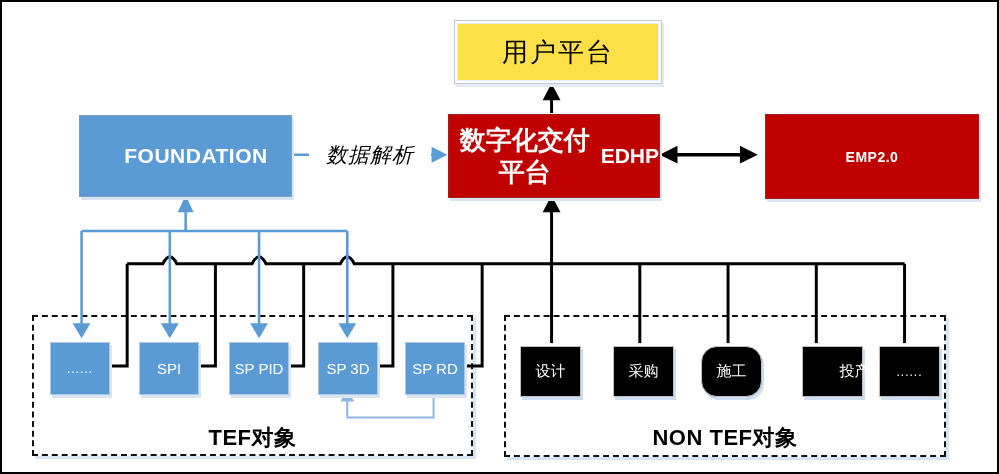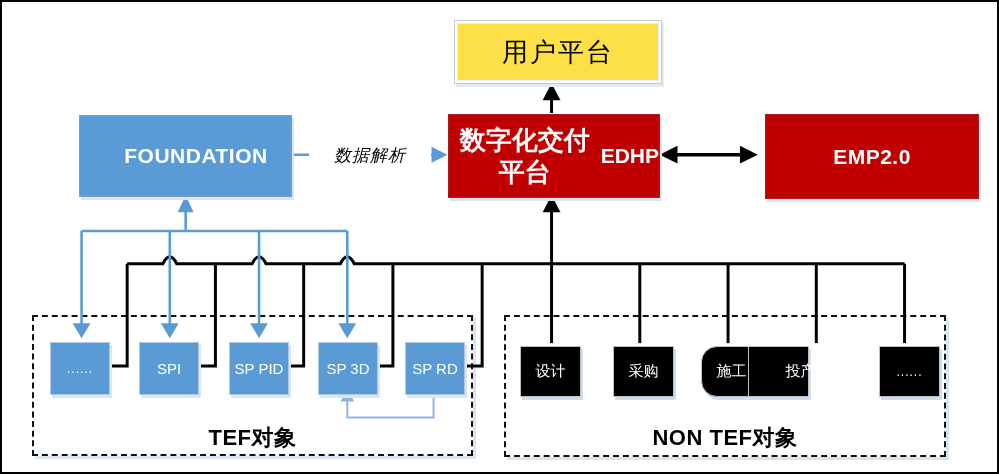--- a/index.html
+++ b/index.html
@@ -33,21 +33,21 @@
   .edhp{
     left:446px;top:112px;width:212px;height:84px;background:var(--red-box);
     border:1px solid #A51D1D;box-shadow:2px 3px 0 #D9E5F2;
     color:#fff;flex-direction:row;line-height:1.25;
   }
   .edhp .t1{font-family:"DejaVu Serif",serif;font-weight:bold;font-size:26px;}
   .edhp .t2{font-weight:bold;font-size:21px;}
   .emp{
     left:763px;top:112px;width:214px;height:85px;background:var(--red-box);
     border:1px solid #A51D1D;box-shadow:2px 3px 0 #D9E5F2;
-    color:#fff;font-weight:bold;font-size:21px;letter-spacing:.5px;
+    color:#fff;font-weight:bold;font-size:14px;letter-spacing:.5px;
   }
   .group{
     position:absolute;z-index:0;border:2px dashed #111;background:#fff;
     box-shadow:3px 3px 0 #D8E4F2;box-sizing:border-box;
   }
   .group-tef{left:30px;top:313px;width:441px;height:141px;}
   .group-nontef{left:502px;top:313px;width:442px;height:142px;}
   .group-label{
     position:absolute;left:0;right:0;bottom:19px;z-index:2;text-align:center;
     font-weight:bold;font-size:22px;color:#000;letter-spacing:.5px;
@@ -61,21 +61,21 @@
   .nbox{
     position:absolute;z-index:2;top:344px;width:61px;height:51px;
     display:flex;align-items:center;justify-content:center;
     background:var(--black-box);border:1px solid #BFBFBF;box-shadow:2px 3px 0 #CDDEF0;
     color:#fff;font-size:15px;white-space:nowrap;box-sizing:border-box;
   }
   .dots{font-size:12px;letter-spacing:1px;}
   .edge-label{
     position:absolute;left:307px;top:133px;width:122px;height:41px;line-height:41px;
     z-index:3;background:#fff;text-align:center;color:#000;
-    font-family:"DejaVu Serif",serif;font-style:italic;font-size:17px;letter-spacing:1px;
+    font-family:"DejaVu Serif",serif;font-style:italic;font-size:21px;letter-spacing:1px;
   }
 </style>
 </head>
 <body>
 
 <div id="canvas">
 
   <svg id="lines" viewBox="0 0 999 474">
 
     <path class="kline" d="M552,112 V98"></path>
@@ -154,21 +154,21 @@
   <div class="group group-nontef"></div>
   <div class="nbox" style="left:518px;">
       <span>设计</span>
     </div>
   <div class="nbox" style="left:611px;">
       <span>采购</span>
     </div>
   <div class="nbox" style="left:699px;border-radius:16px;">
       <span>施工</span>
     </div>
-  <div class="nbox" style="left:746px;padding-left:44px;">
+  <div class="nbox" style="left:800px;padding-left:44px;">
       <span>投产</span>
     </div>
   <div class="nbox dots" style="left:877px;">
       <span>......</span>
     </div>
   <div class="group-label" style="left:502px;width:442px;right:auto;">NON TEF对象</div>
 
 </div>
 
 </body></html>

